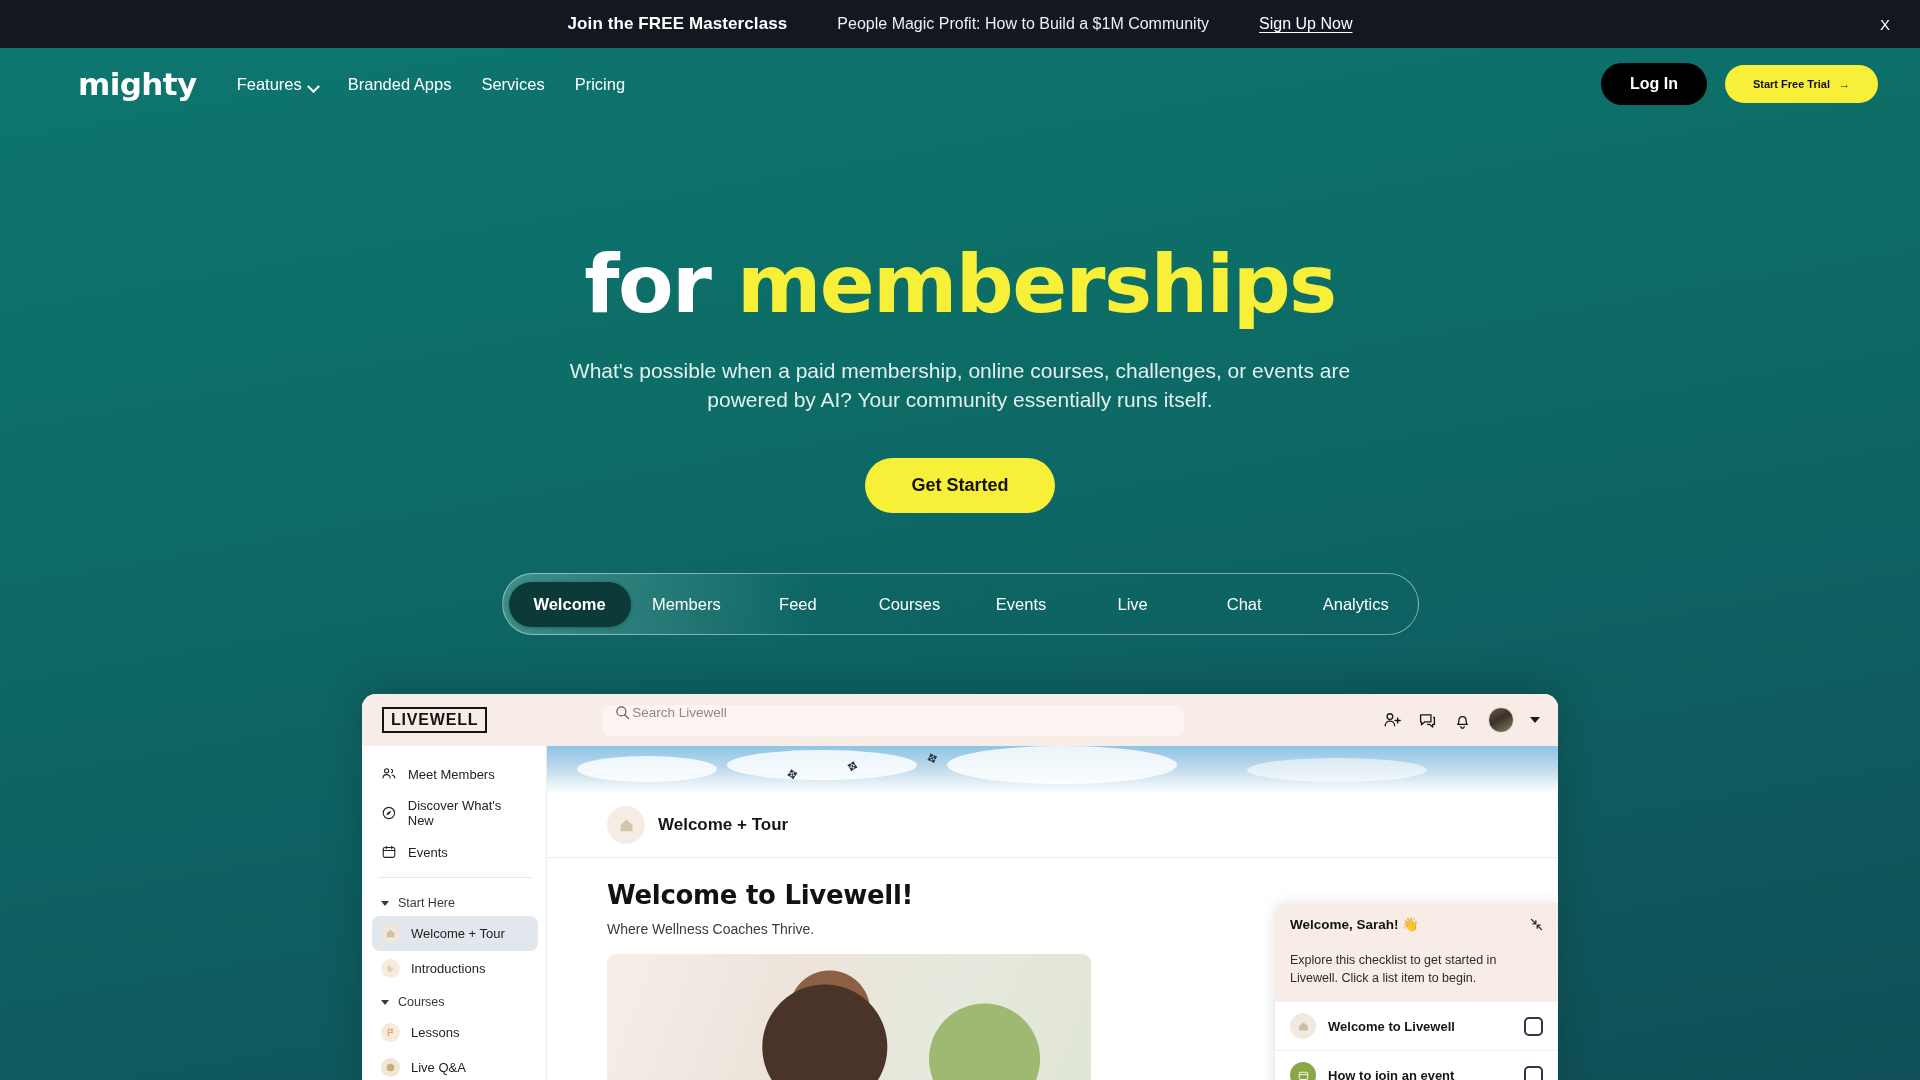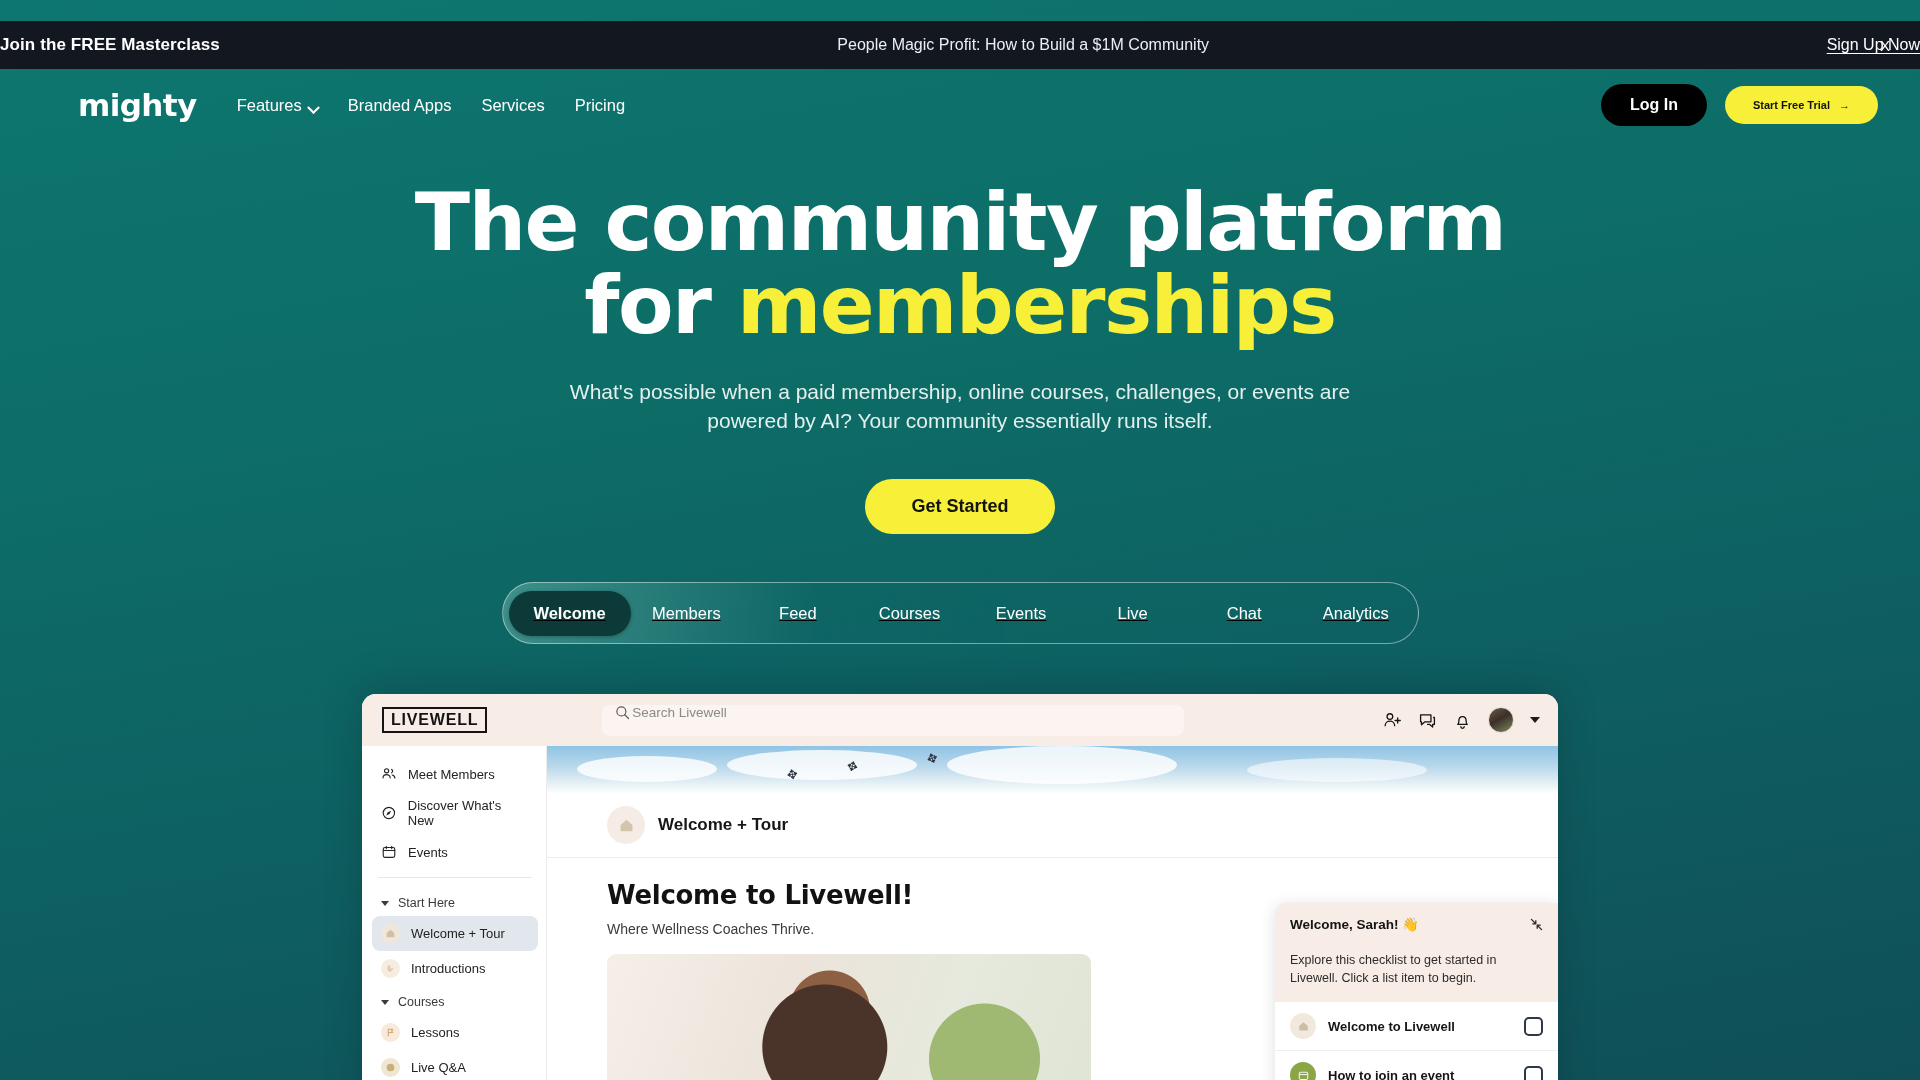--- a/index.html
+++ b/index.html
@@ -16,24 +16,23 @@
     overflow: hidden;
   }
 
   
   .promo {
     position: relative;
     height: 48px;
     background: #121720;
     display: flex;
     align-items: center;
-    justify-content: space-between;
+    justify-content: center;
     gap: 50px;
     color: #ffffff;
-    margin-top: 21px;
   }
   .promo-strong { font-size: 17px; font-weight: 700; letter-spacing: .1px; }
   .promo-text { font-size: 16px; font-weight: 400; color: #eceff3; }
   .promo-link {
     font-size: 16px; font-weight: 500; color: #ffffff;
     text-decoration: underline; text-underline-offset: 3px; cursor: pointer;
   }
   .promo-close {
     position: absolute; right: 30px; top: 50%; transform: translateY(-50%);
     font-size: 15px; color: #ffffff; cursor: pointer; line-height: 1;
@@ -82,28 +81,27 @@
   }
   .btn-started {
     margin: 44px auto 16px; display: block;
     background: #f7ef38; color: #121212;
     font-size: 18px; font-weight: 700;
     border: none; border-radius: 999px; padding: 17px 46px; cursor: pointer;
   }
 
   
   .tabbar {
-    margin: 48px auto 0;
+    margin: 60px auto 0;
     width: 917px; height: 62px;
     border: 1px solid rgba(255,255,255,.45);
     border-radius: 999px;
     display: flex; align-items: center;
     padding: 0 6px;
     background: linear-gradient(90deg, rgba(130,200,192,.42) 0%, rgba(20,110,106,.12) 34%, rgba(18,100,100,0) 55%);
-    text-decoration: underline;
   }
   .tab {
     flex: 1; text-align: center;
     color: #ffffff; font-size: 16.5px; font-weight: 400;
     padding: 13px 0; cursor: pointer; border-radius: 999px;
   }
   .tab.active {
     background: #0b3a38; font-weight: 600;
     box-shadow: 0 1px 4px rgba(0,0,0,.28);
     flex: 0 0 122px;
@@ -249,21 +247,21 @@
       <button class="btn-login">Log In</button>
       <button class="btn-trial">
         <span>Start Free Trial</span>
         <span>→</span>
       </button>
     </div>
   </div>
 
   <div class="hero">
     <h1>
-      <span>The community platform</span><br>
+      <br>
       <span>for </span><span class="accent">memberships</span>
     </h1>
     <p class="sub">What's possible when a paid membership, online courses, challenges, or events are powered by AI? Your community essentially runs itself.</p>
     <button class="btn-started">Get Started</button>
   </div>
 
   <div class="tabbar">
     <div class="tab active">Welcome</div>
     <div class="tab">Members</div>
     <div class="tab">Feed</div>

